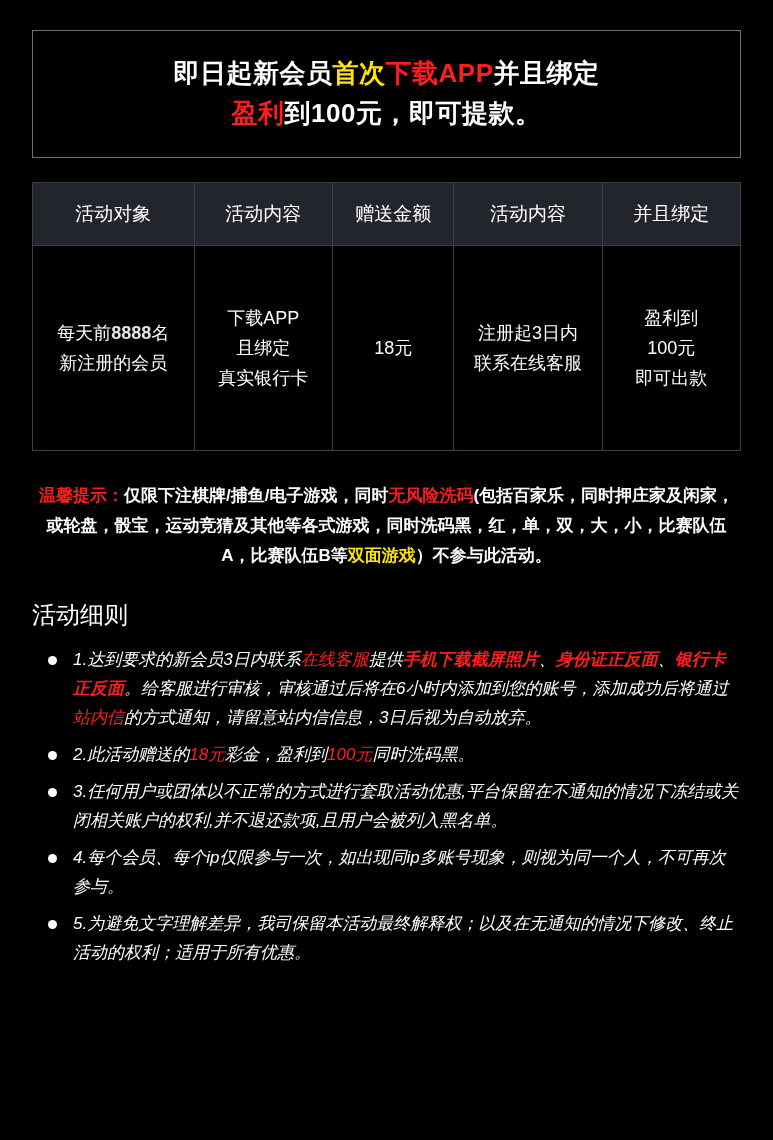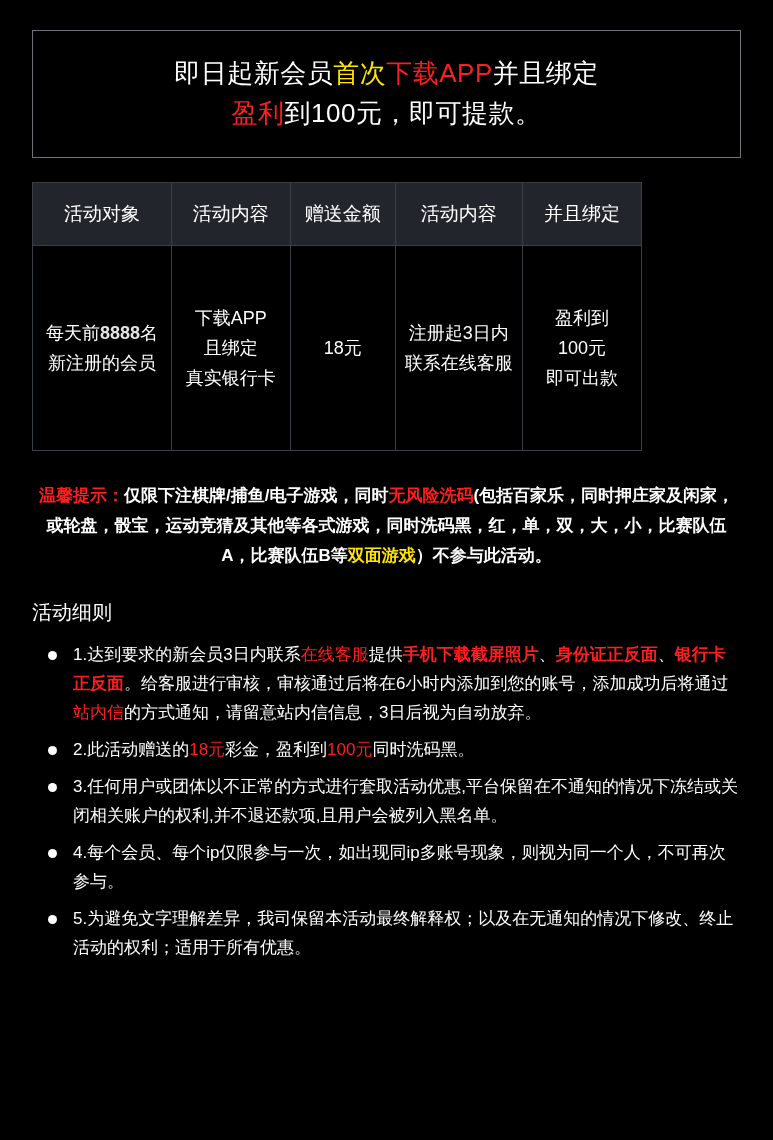--- a/index.html
+++ b/index.html
@@ -26,32 +26,32 @@
   
   .banner {
     margin-top: 30px;
     border: 1px solid #6f7378;
     padding: 22px 10px 24px;
     text-align: center;
   }
   .banner-line {
     font-size: 26px;
     line-height: 40px;
-    font-weight: normal;
+    font-weight: bold;
     letter-spacing: 0.5px;
     white-space: nowrap;
   }
   .white { color: #ffffff; }
   .yellow { color: #ffe400; }
   .red { color: #ff1d1d; }
 
   
   .table {
     margin-top: 24px;
-    width: 610px;
+    width: 709px;
     border-collapse: collapse;
     table-layout: fixed;
   }
   .table th {
     background: #22262c;
     color: #ffffff;
     font-size: 19px;
     font-weight: normal;
     padding: 18px 4px;
     text-align: center;
@@ -82,27 +82,28 @@
     line-height: 30px;
     font-weight: bold;
     color: #ffffff;
     width: 709px;
     text-align: center;
   }
 
   
   .rules-title {
     margin-top: 28px;
-    font-size: 20px;
+    font-size: 24px;
     color: #ffffff;
   }
   .rules {
     margin: 14px 0 16px 0;
     padding: 0;
     list-style: none;
+    font-style: italic;
   }
   .rule-item {
     display: flex;
     align-items: flex-start;
     margin-bottom: 8px;
   }
   .bullet {
     width: 9px;
     height: 9px;
     border-radius: 50%;

